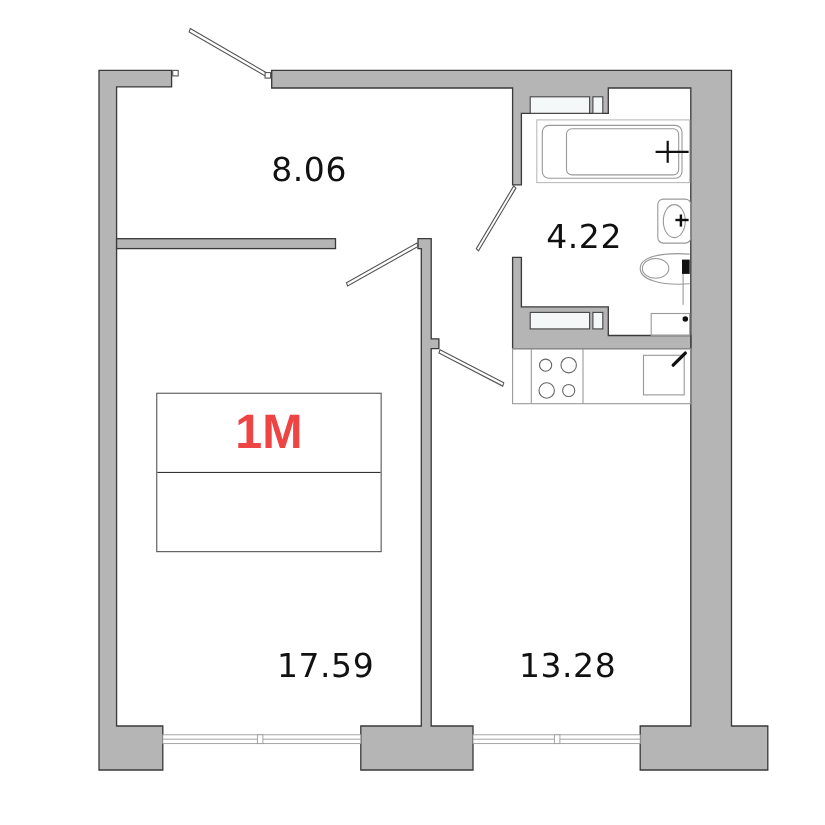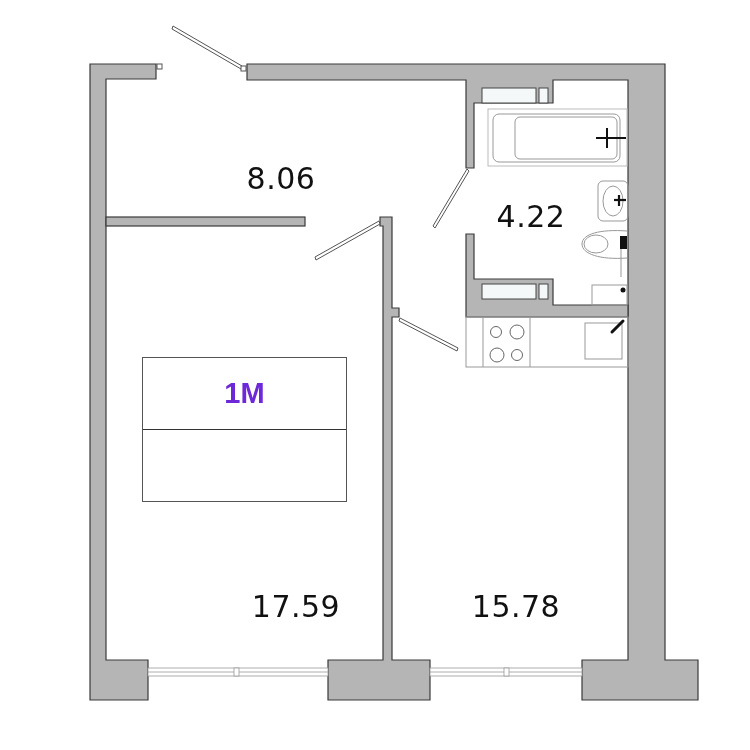--- a/index.html
+++ b/index.html
@@ -1,20 +1,20 @@
 <!DOCTYPE html>
 <html><head>
 <meta charset="utf-8">
 <style>
   html, body { margin:0; padding:0; background:#ffffff; }
   body { width:750px; height:750px; position:relative; overflow:hidden; font-family:"DejaVu Sans", sans-serif; }
   svg.plan { position:absolute; left:0; top:0; }
   .room-label { position:absolute; font-family:"DejaVu Sans", sans-serif; font-size:30px; color:#111; letter-spacing:0.5px; transform:translate(-50%,-50%); white-space:nowrap; }
   .summary { position:absolute; left:142px; top:357px; width:205px; height:145px; border:1.5px solid #555; background:#fff; box-sizing:border-box; }
-  .summary .row { height:50%; display:flex; align-items:center; justify-content:center; font-family:"Liberation Sans", sans-serif; font-weight:bold; font-size:29px; color:#6d28d9; }
+  .summary .row { height:50%; display:flex; align-items:center; justify-content:center; font-family:"Liberation Sans", sans-serif; font-weight:bold; font-size:44px; color:#ef4444; }
   .summary .row.top { border-bottom:1.5px solid #333; box-sizing:border-box; }
 </style>
 </head>
 <body>
 
 <svg class="plan" width="750" height="750" viewBox="0 0 750 750">
   <g fill="#b5b5b5" stroke="#3a3a3a" stroke-width="1.2">
 
     <path d="M90 64 H156 V79 H106 V660 H148 V700 H90 Z"></path>
 
@@ -82,20 +82,20 @@
       <circle cx="496" cy="332" r="5.5"></circle>
         <circle cx="517" cy="332" r="7"></circle>
       <circle cx="497" cy="355" r="7"></circle>
         <circle cx="517" cy="355" r="5.5"></circle>
     </g>
     <rect x="585" y="323" width="37" height="36"></rect>
     <line x1="612" y1="332" x2="623" y2="321" stroke="#111" stroke-width="3" stroke-linecap="round"></line>
   </g>
 </svg>
 
-<div class="room-label" style="left:281px; top:155px;margin-top:23px;">8.06</div>
+<div class="room-label" style="left:281px; top:155px;">8.06</div>
 <div class="room-label" style="left:531px; top:216px;">4.22</div>
 <div class="room-label" style="left:250px; top:606px;margin-left:46px;">17.59</div>
-<div class="room-label" style="left:516px; top:606px;">15.78</div>
+<div class="room-label" style="left:516px; top:606px;">13.28</div>
 
 <div class="summary">
   <div class="row top">1М</div>
 </div>
 
 </body></html>

